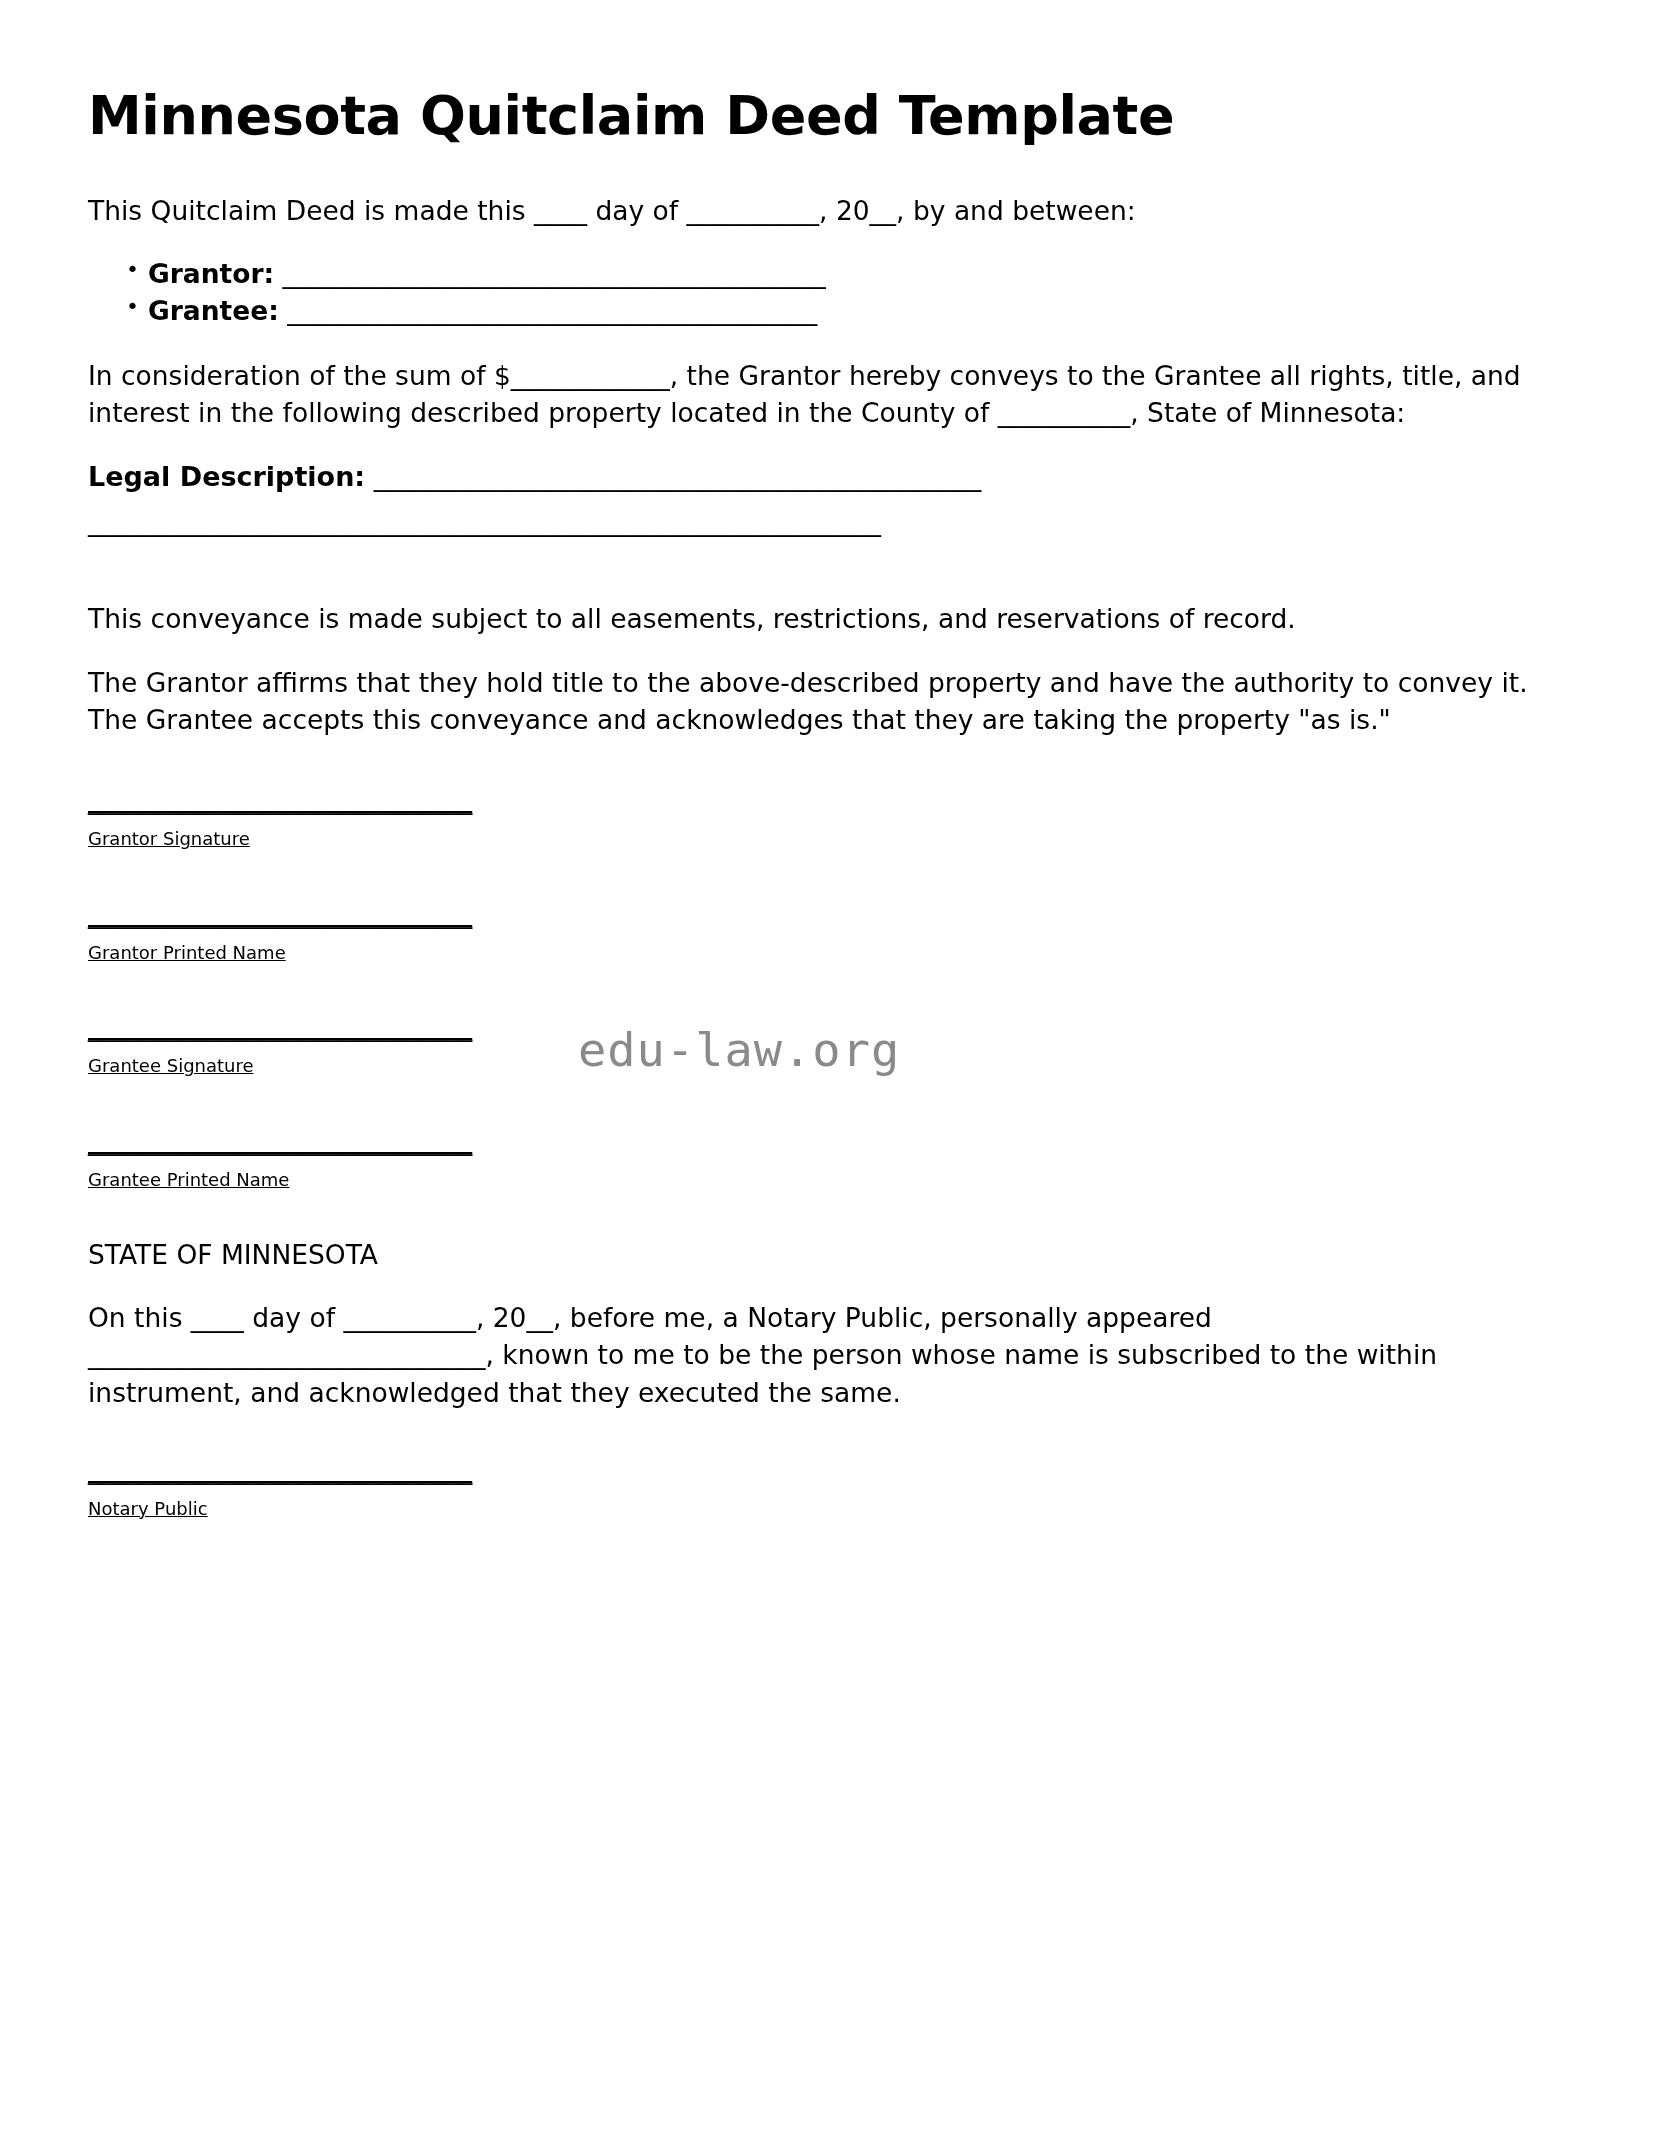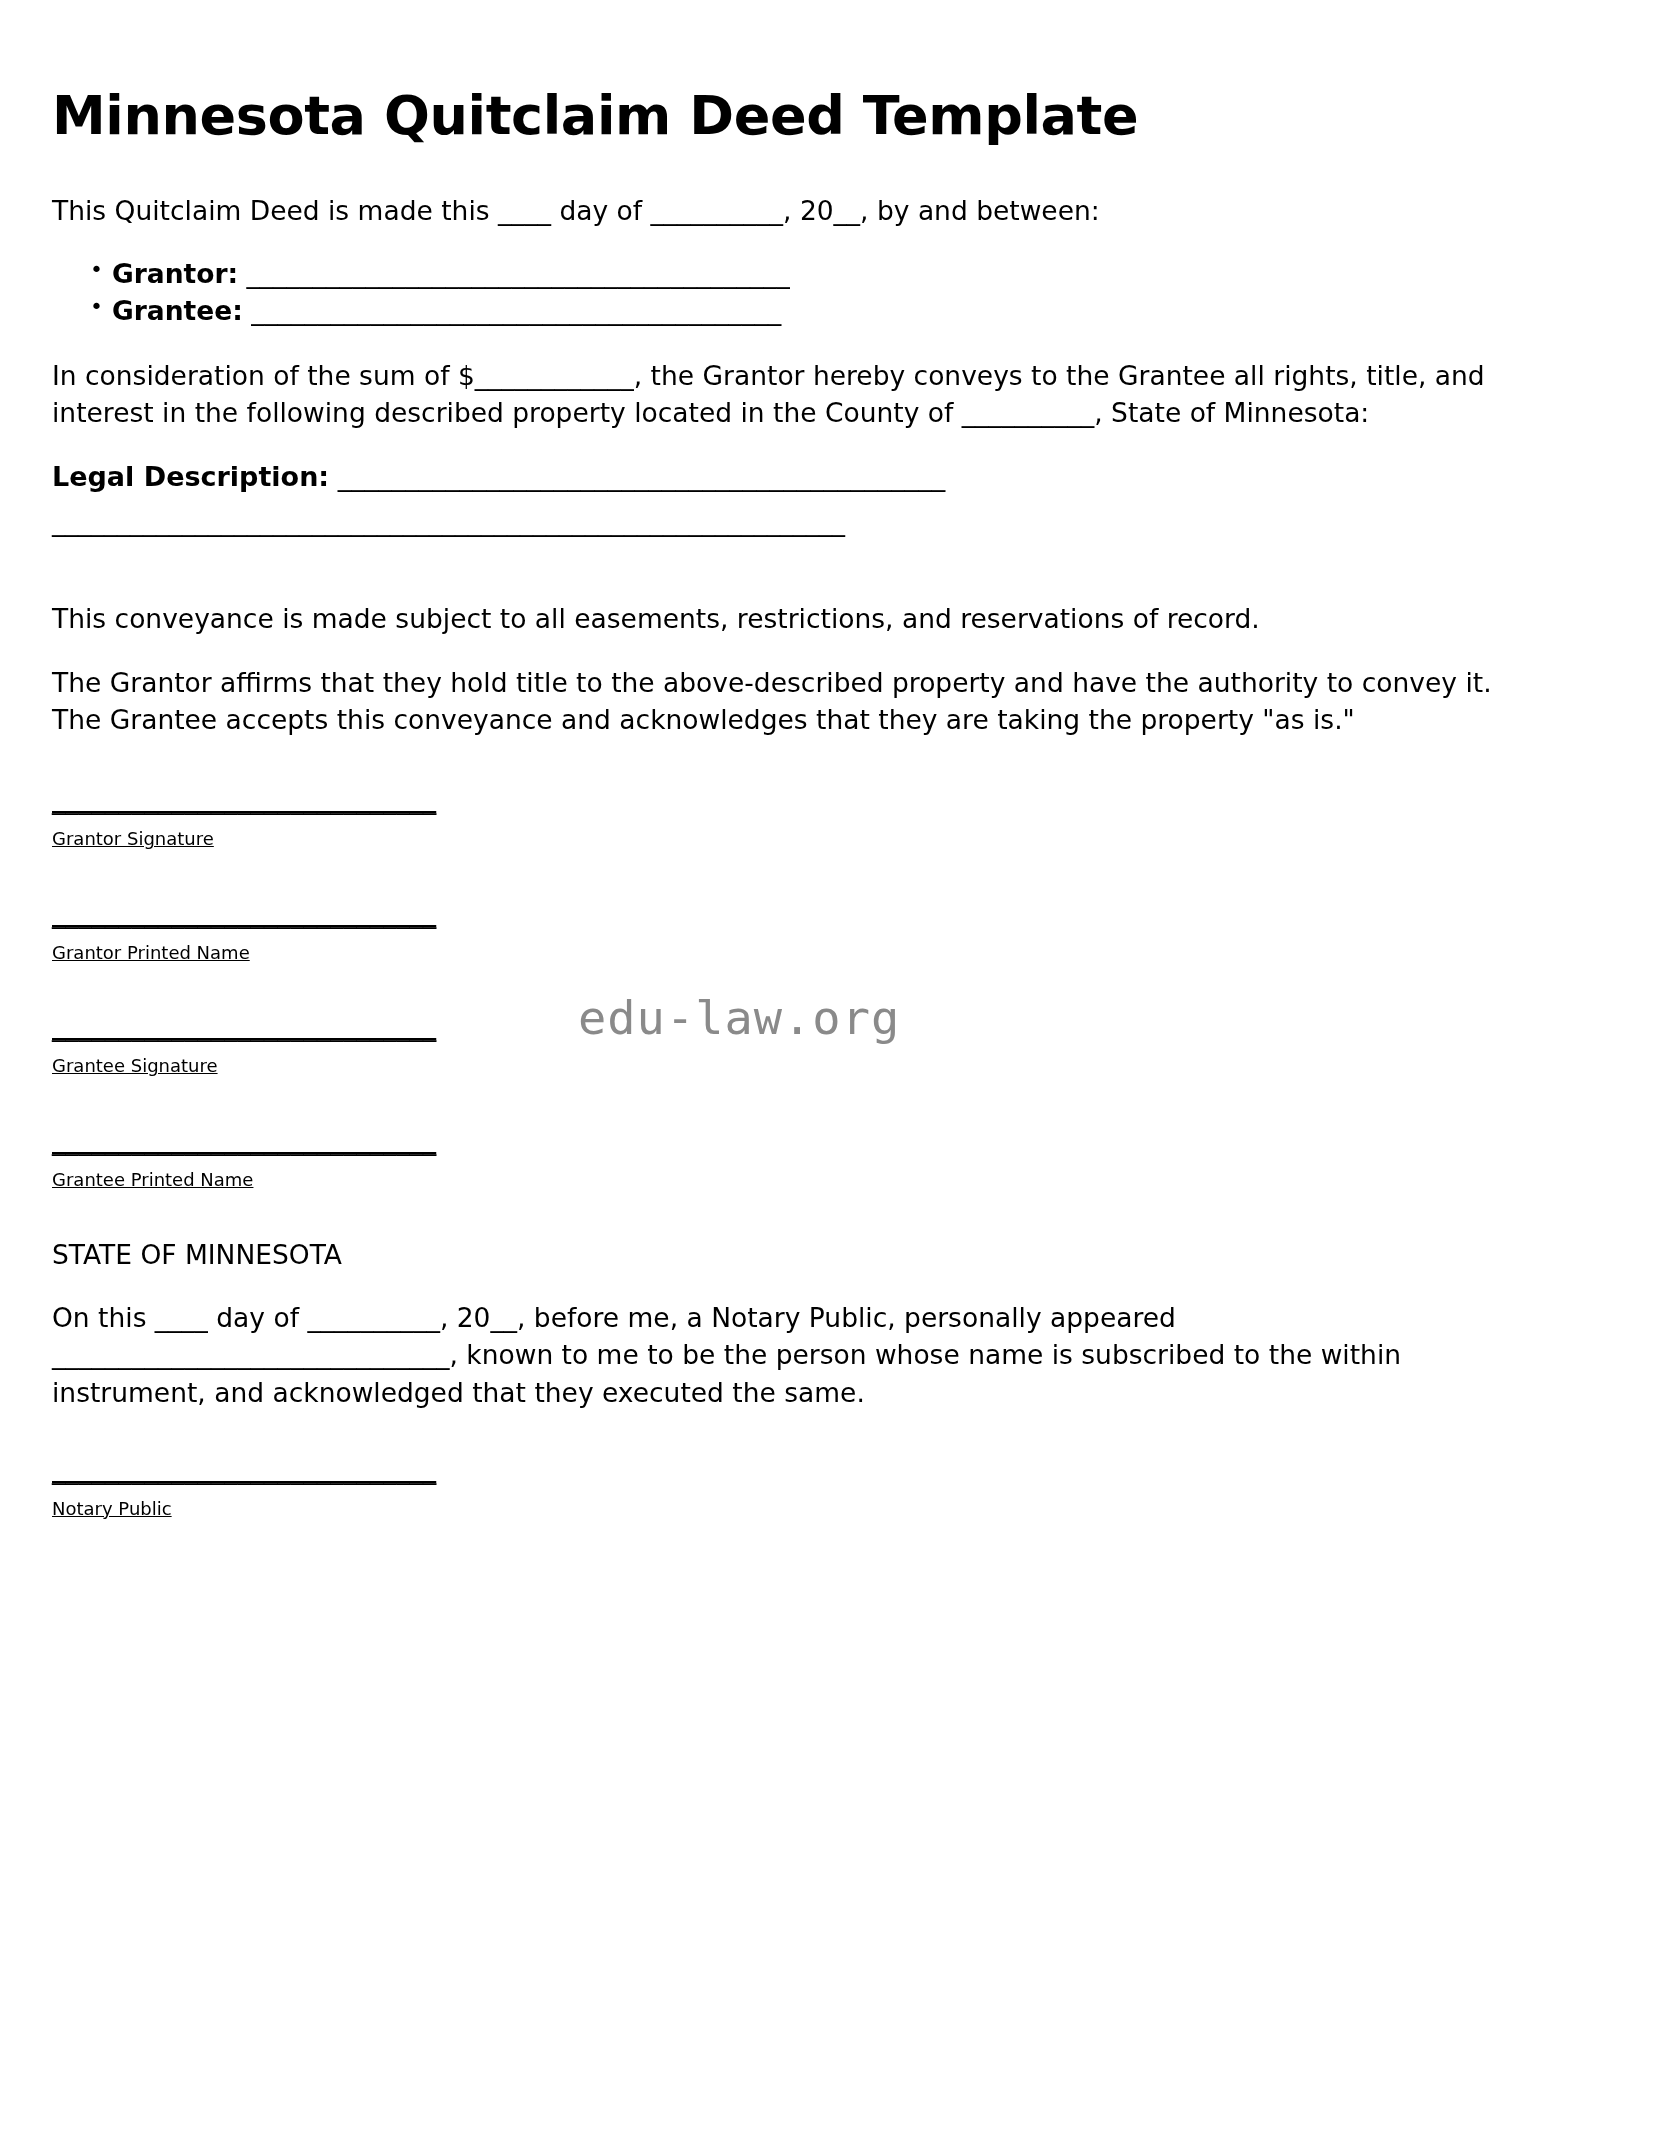--- a/index.html
+++ b/index.html
@@ -14,21 +14,21 @@
     color: #000000;
     -webkit-font-smoothing: antialiased;
   }
 
   .page {
     position: relative;
     width: 1664px;
     min-height: 2154px;
     background: #ffffff;
     box-sizing: border-box;
-    padding: 86px 78px 40px 52px;
+    padding: 86px 78px 40px 88px;
     overflow: hidden;
   }
 
   
   .doc-title {
     font-size: 54px;
     font-weight: bold;
     letter-spacing: -0.4px;
     line-height: 1.12;
     margin: 0 0 46px 0;
@@ -109,21 +109,21 @@
     margin: 0 0 28px 0;
   }
 
   .spacer-sm { height: 18px; }
   .spacer-md { height: 36px; }
 
   
   .watermark {
     position: absolute;
     left: 578px;
-    top: 990px;
+    top: 1022px;
     font-family: "DejaVu Sans Mono", monospace;
     font-size: 47px;
     color: #8a8a8a;
     letter-spacing: 1px;
     white-space: nowrap;
     pointer-events: none;
     user-select: none;
   }
 </style>
 </head>

